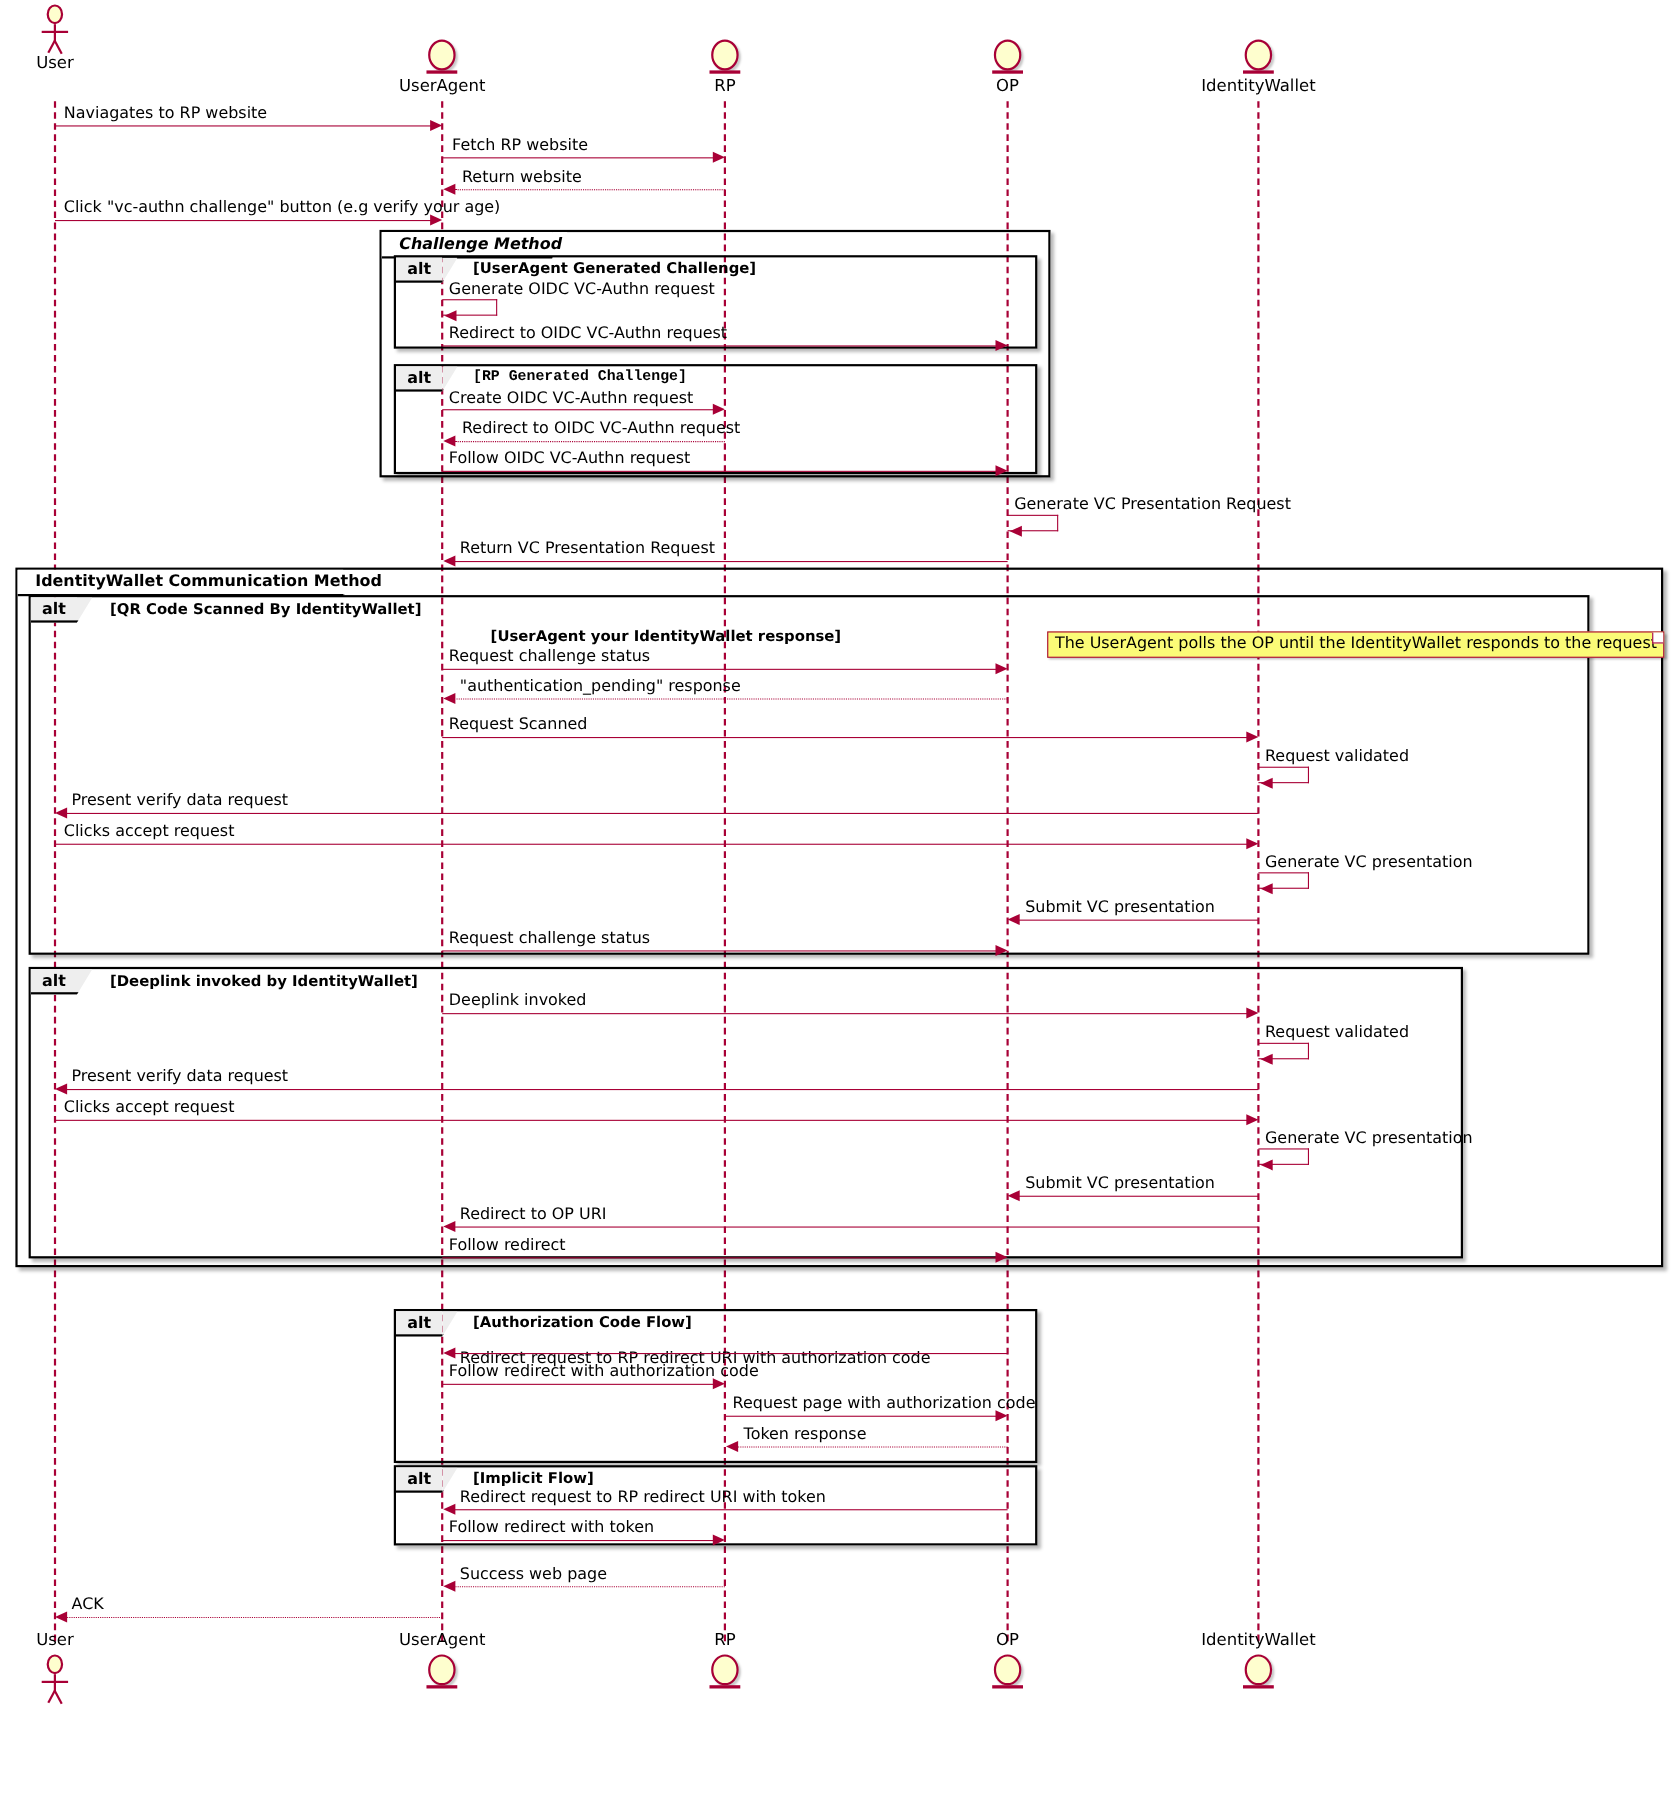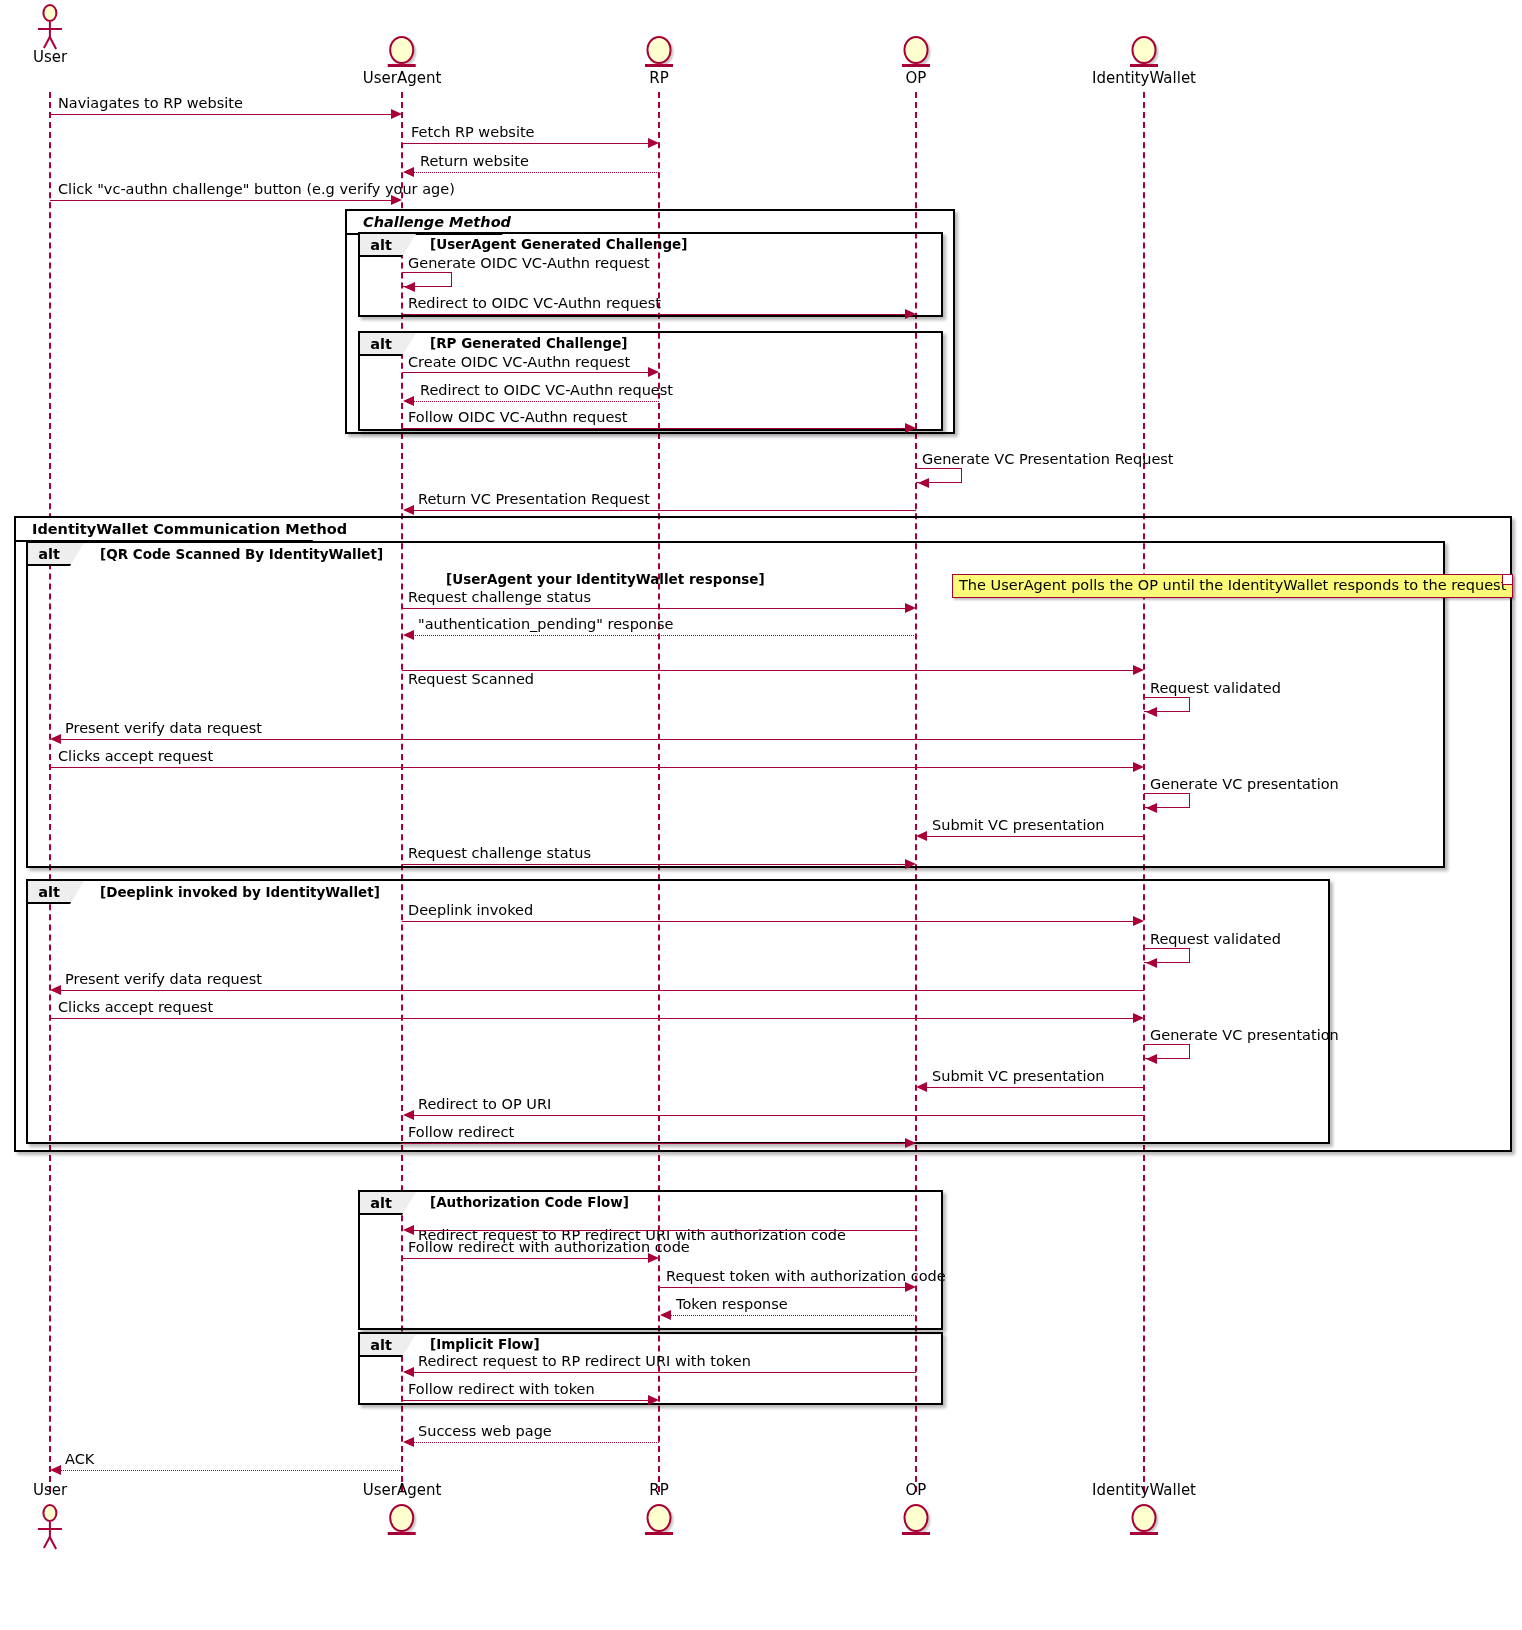--- a/index.html
+++ b/index.html
@@ -135,21 +135,21 @@
     <div class="alt-key-slant" style="left:42px;"></div>
   </div>
   <div class="alt-cond" style="left:430px;top:236px;">[UserAgent Generated Challenge]</div>
 
   <div class="frame inner" style="left:358px;top:331px;width:585px;height:100px;box-shadow:3px 3px 3px rgba(0,0,0,.28);">
     <div class="alt-key" style="left:0px;width:42px;">
       <span>alt</span>
     </div>
     <div class="alt-key-slant" style="left:42px;"></div>
   </div>
-  <div class="alt-cond" style="left:430px;top:335px;">[RP Generated Challenge]</div>
+  <div class="alt-cond" style="left:430px;top:335px;font-family:Liberation Mono, monospace;">[RP Generated Challenge]</div>
 
   <div class="frame" style="left:14px;top:516px;width:1498px;height:636px;">
     <div class="tab-shape" style="left:0px;width:296px;"></div>
     <div class="tab-slant" style="left:296px;"></div>
     <div class="frame-title" style="position:absolute;left:8px;top:3px;">IdentityWallet Communication Method</div>
   </div>
 
   <div class="frame inner" style="left:26px;top:541px;width:1419px;height:327px;">
     <div class="alt-key" style="left:0px;width:42px;">
       <span>alt</span>
@@ -235,21 +235,21 @@
   <div class="arrow left" style="left:403px;top:505px;"></div>
 
   <div class="msg-label" style="left:408px;top:590px;">Request challenge status</div>
   <div class="msg-line" style="left:402px;top:608px;width:504px;"></div>
   <div class="arrow right" style="left:905px;top:603px;"></div>
 
   <div class="msg-label" style="left:418px;top:617px;">"authentication_pending" response</div>
   <div class="msg-line dotted" style="left:412px;top:635px;width:504px;"></div>
   <div class="arrow left" style="left:403px;top:630px;"></div>
 
-  <div class="msg-label" style="left:408px;top:652px;margin-top:20px;">Request Scanned</div>
+  <div class="msg-label" style="left:408px;top:652px;">Request Scanned</div>
   <div class="msg-line" style="left:402px;top:670px;width:732px;"></div>
   <div class="arrow right" style="left:1133px;top:665px;"></div>
 
   <div class="msg-label" style="left:1150px;top:681px;">Request validated</div>
   <div class="self" style="left:1144px;top:697px;width:46px;height:15px;"></div>
   <div class="arrow left" style="left:1146px;top:707px;"></div>
 
   <div class="msg-label" style="left:65px;top:721px;">Present verify data request</div>
   <div class="msg-line" style="left:59px;top:739px;width:1085px;"></div>
   <div class="arrow left" style="left:50px;top:734px;"></div>
@@ -303,21 +303,21 @@
   <div class="arrow right" style="left:905px;top:1138px;"></div>
 
   <div class="msg-label" style="left:418px;top:1212px;margin-top:16px;">Redirect request to RP redirect URI with authorization code</div>
   <div class="msg-line" style="left:412px;top:1230px;width:504px;"></div>
   <div class="arrow left" style="left:403px;top:1225px;"></div>
 
   <div class="msg-label" style="left:408px;top:1240px;">Follow redirect with authorization code</div>
   <div class="msg-line" style="left:402px;top:1258px;width:247px;"></div>
   <div class="arrow right" style="left:648px;top:1253px;"></div>
 
-  <div class="msg-label" style="left:666px;top:1269px;">Request token with authorization code</div>
+  <div class="msg-label" style="left:666px;top:1269px;">Request page with authorization code</div>
   <div class="msg-line" style="left:659px;top:1287px;width:247px;"></div>
   <div class="arrow right" style="left:905px;top:1282px;"></div>
 
   <div class="msg-label" style="left:676px;top:1297px;">Token response</div>
   <div class="msg-line dotted" style="left:669px;top:1315px;width:247px;"></div>
   <div class="arrow left" style="left:660px;top:1310px;"></div>
 
   <div class="msg-label" style="left:418px;top:1354px;">Redirect request to RP redirect URI with token</div>
   <div class="msg-line" style="left:412px;top:1372px;width:504px;"></div>
   <div class="arrow left" style="left:403px;top:1367px;"></div>

